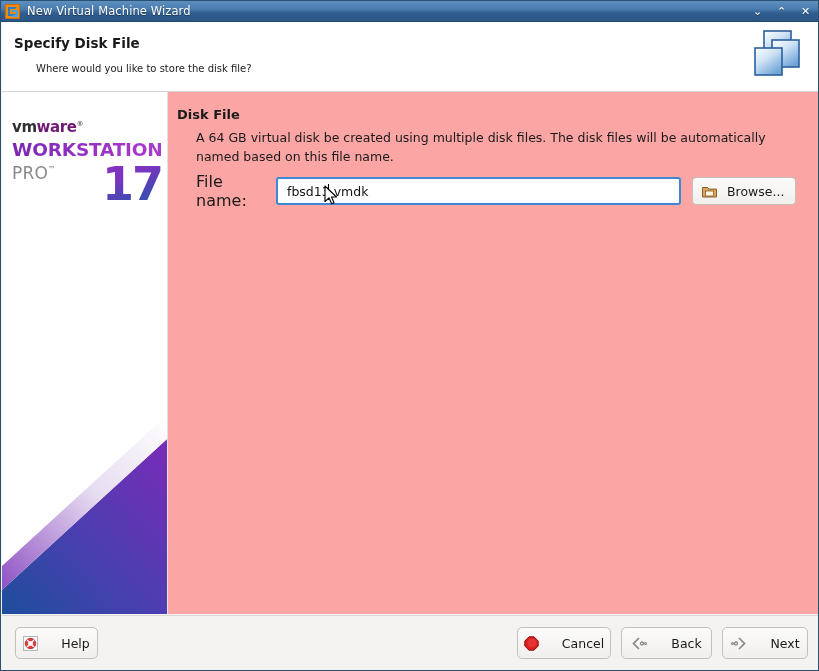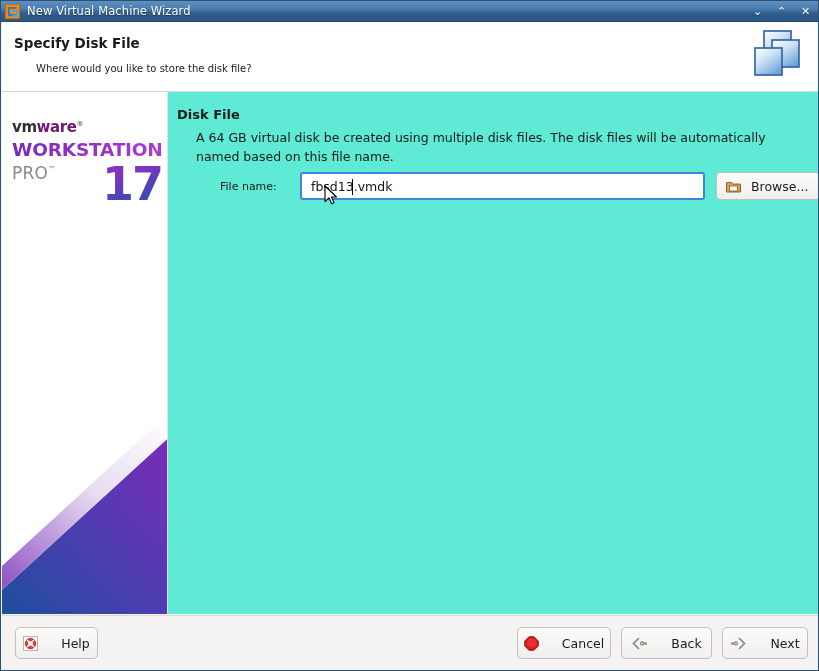--- a/index.html
+++ b/index.html
@@ -193,21 +193,21 @@
     width: 166px;
     height: 200px;
   }
 
   
   .content {
     position: absolute;
     left: 167px; top: 91px;
     width: 651px;
     height: 522px;
-    background: #5eead4;
+    background: #fca5a5;
     box-sizing: border-box;
   }
   .content-title {
     position: absolute;
     left: 9px; top: 15px;
     font-size: 13px;
     font-weight: bold;
     color: #1a1a1a;
   }
   .content-desc {
@@ -218,24 +218,23 @@
     color: #1a1a1a;
     line-height: 19px;
   }
   .field-row {
     position: absolute;
     left: 28px; top: 80px;
     display: flex;
     align-items: center;
   }
   .field-label {
-    font-size: 11px;
+    font-size: 16px;
     color: #1a1a1a;
     width: 80px;
-    margin-left: 24px;
   }
   .file-input {
     position: relative;
     width: 405px;
     height: 28px;
     background: #ffffff;
     border: 2px solid #3d87d6;
     border-radius: 3px;
     box-sizing: border-box;
     display: flex;

